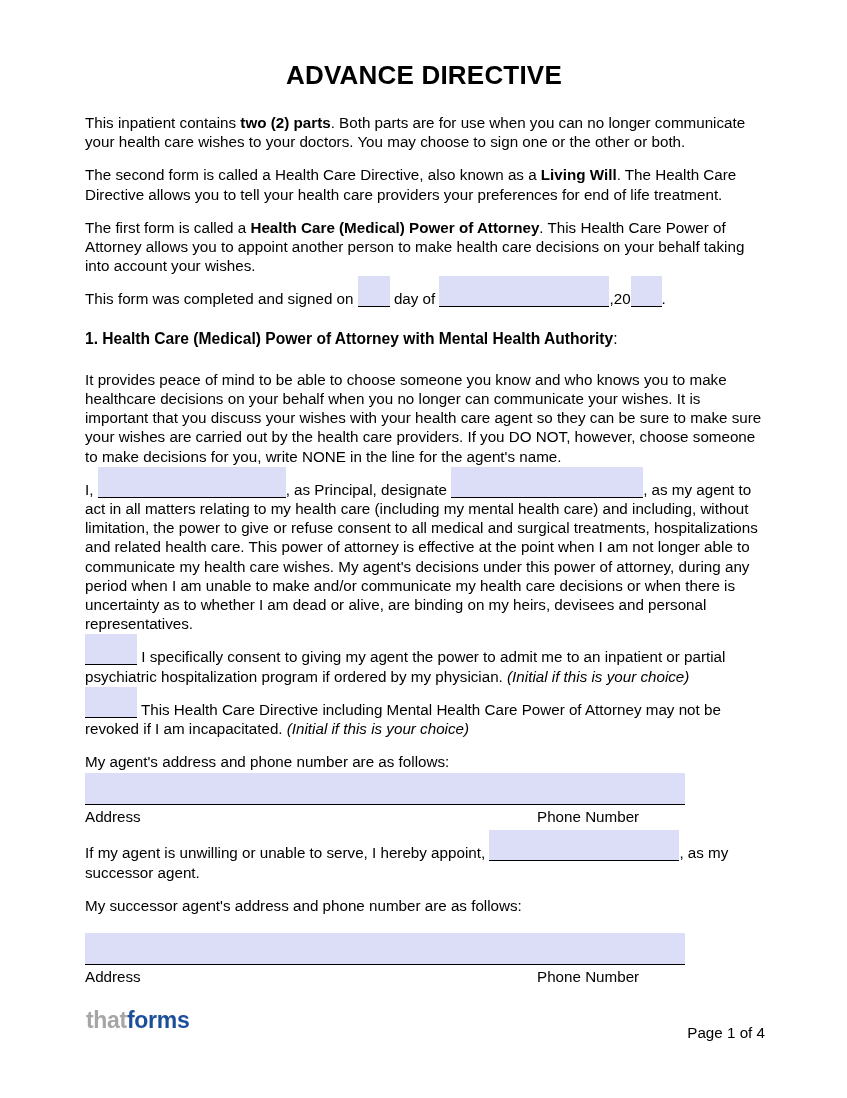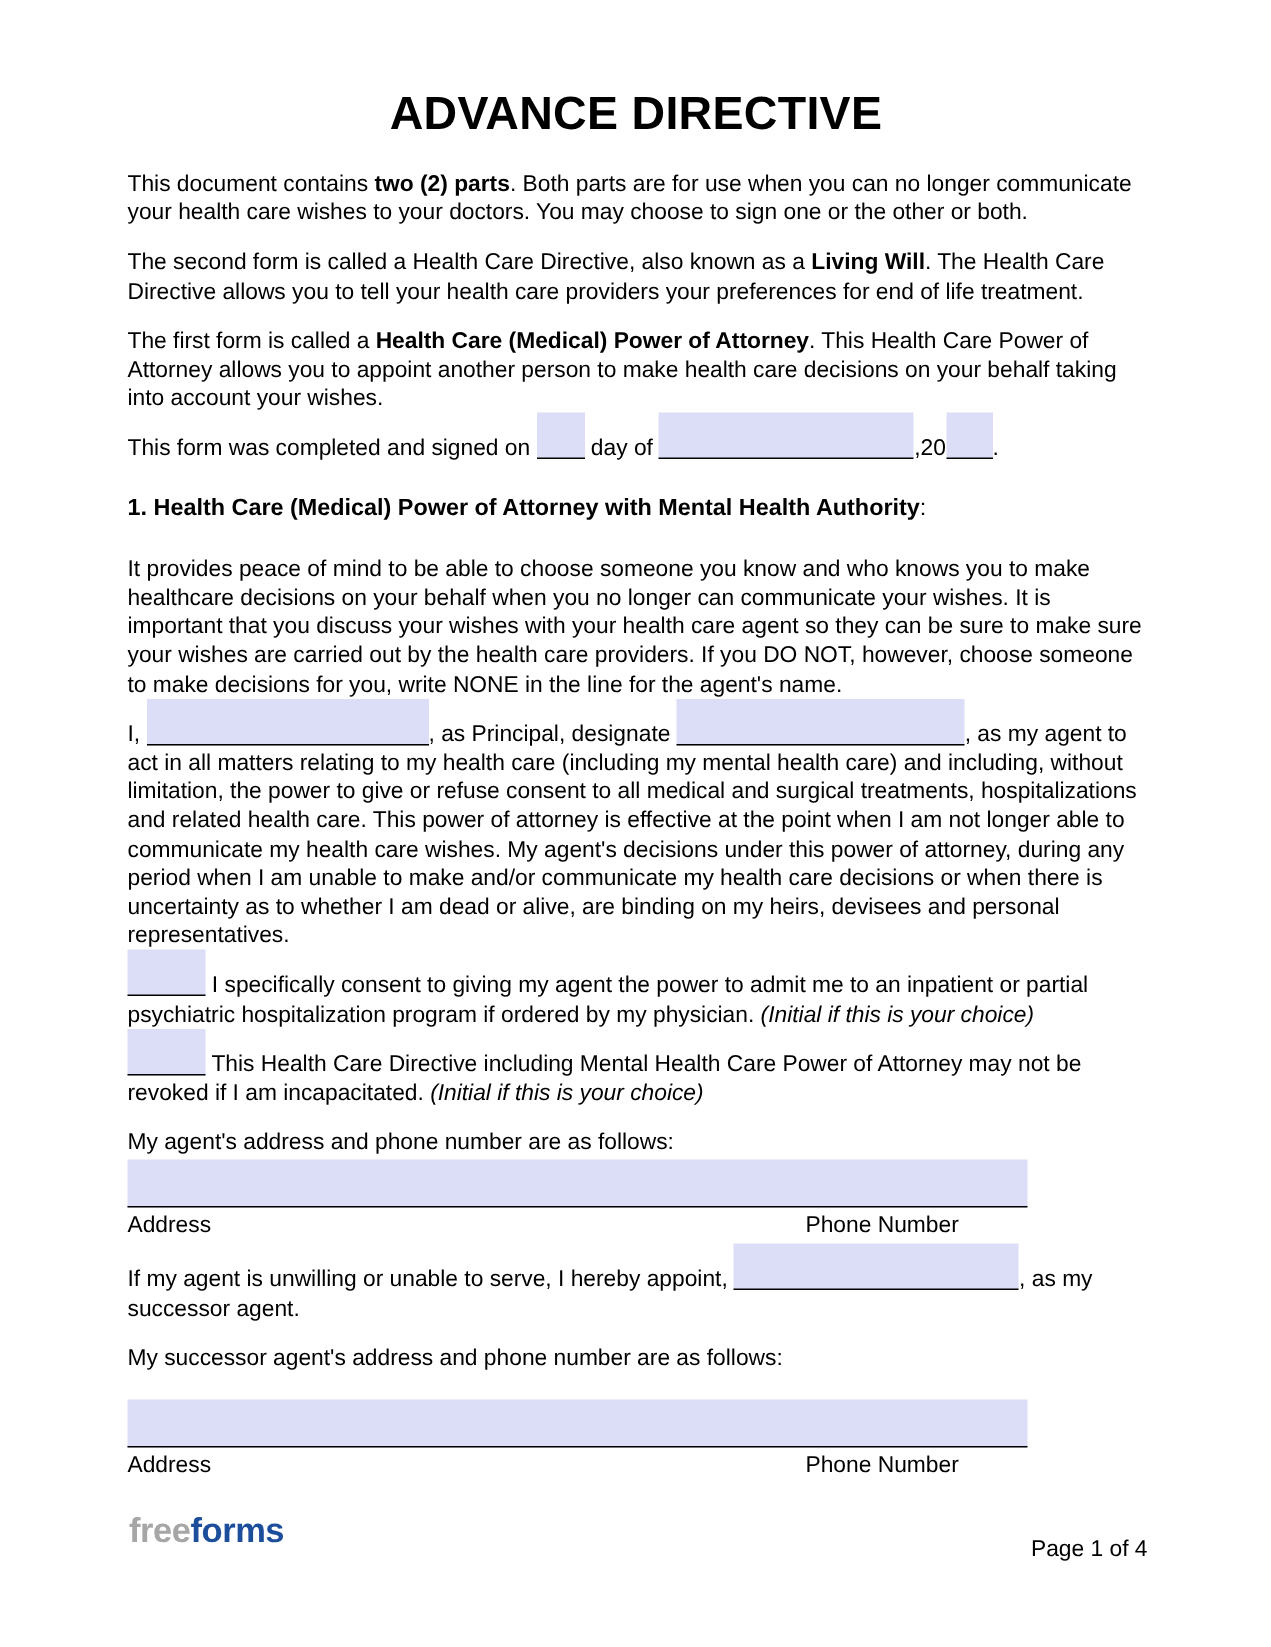--- a/index.html
+++ b/index.html
@@ -9,21 +9,21 @@
   }
   html,body{margin:0;padding:0;}
   body{
     width:847px;height:1098px;background:#ffffff;position:relative;
     font-family:"Liberation Sans", sans-serif;
     font-size:15.2px;line-height:19.2px;color:#000;
     -webkit-font-smoothing:antialiased;
   }
   .content{position:absolute;left:85px;top:62px;width:678px;}
   h1.doc-title{
-    font-size:31px;line-height:27px;font-weight:bold;text-align:center;
+    font-size:26px;line-height:27px;font-weight:bold;text-align:center;
     margin:0 0 24px 0;letter-spacing:0.2px;
   }
   p{margin:0 0 14px 0;}
   p.heading{font-weight:bold;font-size:15.6px;margin:20px 0 22px 0;}
   p.heading .colon{font-weight:normal;}
   b{font-weight:bold;}
   i{font-style:italic;}
 
   
   .blank{
@@ -64,21 +64,21 @@
     position:absolute;right:82px;top:1023px;font-size:15.2px;
   }
 </style>
 </head>
 <body>
 
 <div class="content">
 
   <h1 class="doc-title">ADVANCE DIRECTIVE</h1>
 
-  <p><span>This document contains </span><b>two (2) parts</b><span>. Both parts are for use when you can no longer communicate your health care wishes to your doctors. You may choose to sign one or the other or both.</span></p>
+  <p><span>This inpatient contains </span><b>two (2) parts</b><span>. Both parts are for use when you can no longer communicate your health care wishes to your doctors. You may choose to sign one or the other or both.</span></p>
 
   <p><span>The second form is called a Health Care Directive, also known as a </span><b>Living Will</b><span>.  The Health Care Directive allows you to tell your health care providers your preferences for end of life treatment.</span></p>
 
   <p><span>The first form is called a </span><b>Health Care (Medical) Power of Attorney</b><span>. This Health Care Power of Attorney allows you to appoint another person to make health care decisions on your behalf taking into account your wishes.</span></p>
 
   <p><span>This form was completed and signed on </span><span class="blank w-day"></span><span> day of </span><span class="blank w-month"></span><span>,20</span><span class="blank w-year"></span><span>.</span></p>
 
   <p class="heading"><span>1. Health Care (Medical) Power of Attorney with Mental Health Authority</span><span class="colon">:</span></p>
 
   <p>It provides peace of mind to be able to choose someone you know and who knows you to make healthcare decisions on your behalf when you no longer can communicate your wishes. It is important that you discuss your wishes with your health care agent so they can be sure to make sure your wishes are carried out by the health care providers. If you DO NOT, however, choose someone to make decisions for you, write NONE in the line for the agent's name.</p>
@@ -100,14 +100,14 @@
 
   <p style="margin-bottom:18px">My successor agent's address and phone number are as follows:</p>
   <div class="bigfield"></div>
   <div class="field-labels">
     <span class="lbl-address">Address</span>
     <span class="lbl-phone">Phone Number</span>
   </div>
 
 </div>
 
-<div class="footer-logo"><span class="free">free</span><span class="forms">forms</span></div>
+<div class="footer-logo"><span class="free">that</span><span class="forms">forms</span></div>
 <div class="footer-page">Page 1 of 4</div>
 
 </body></html>

